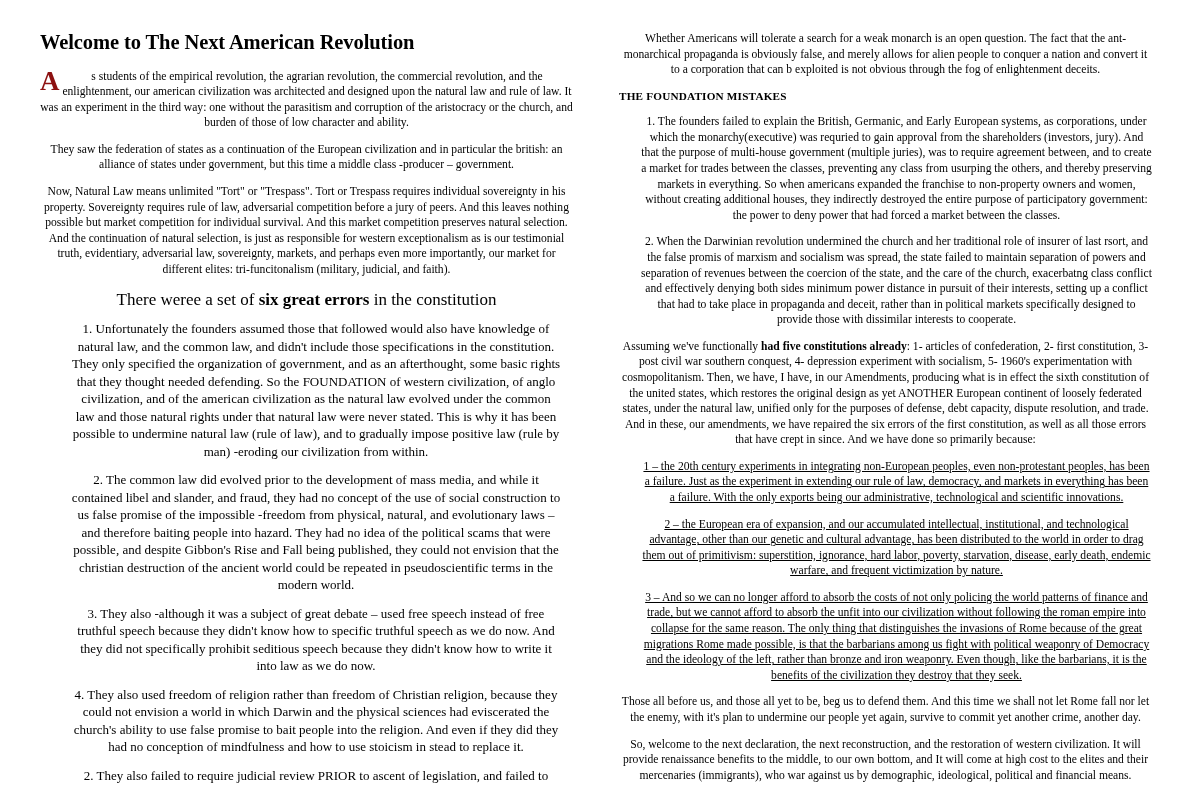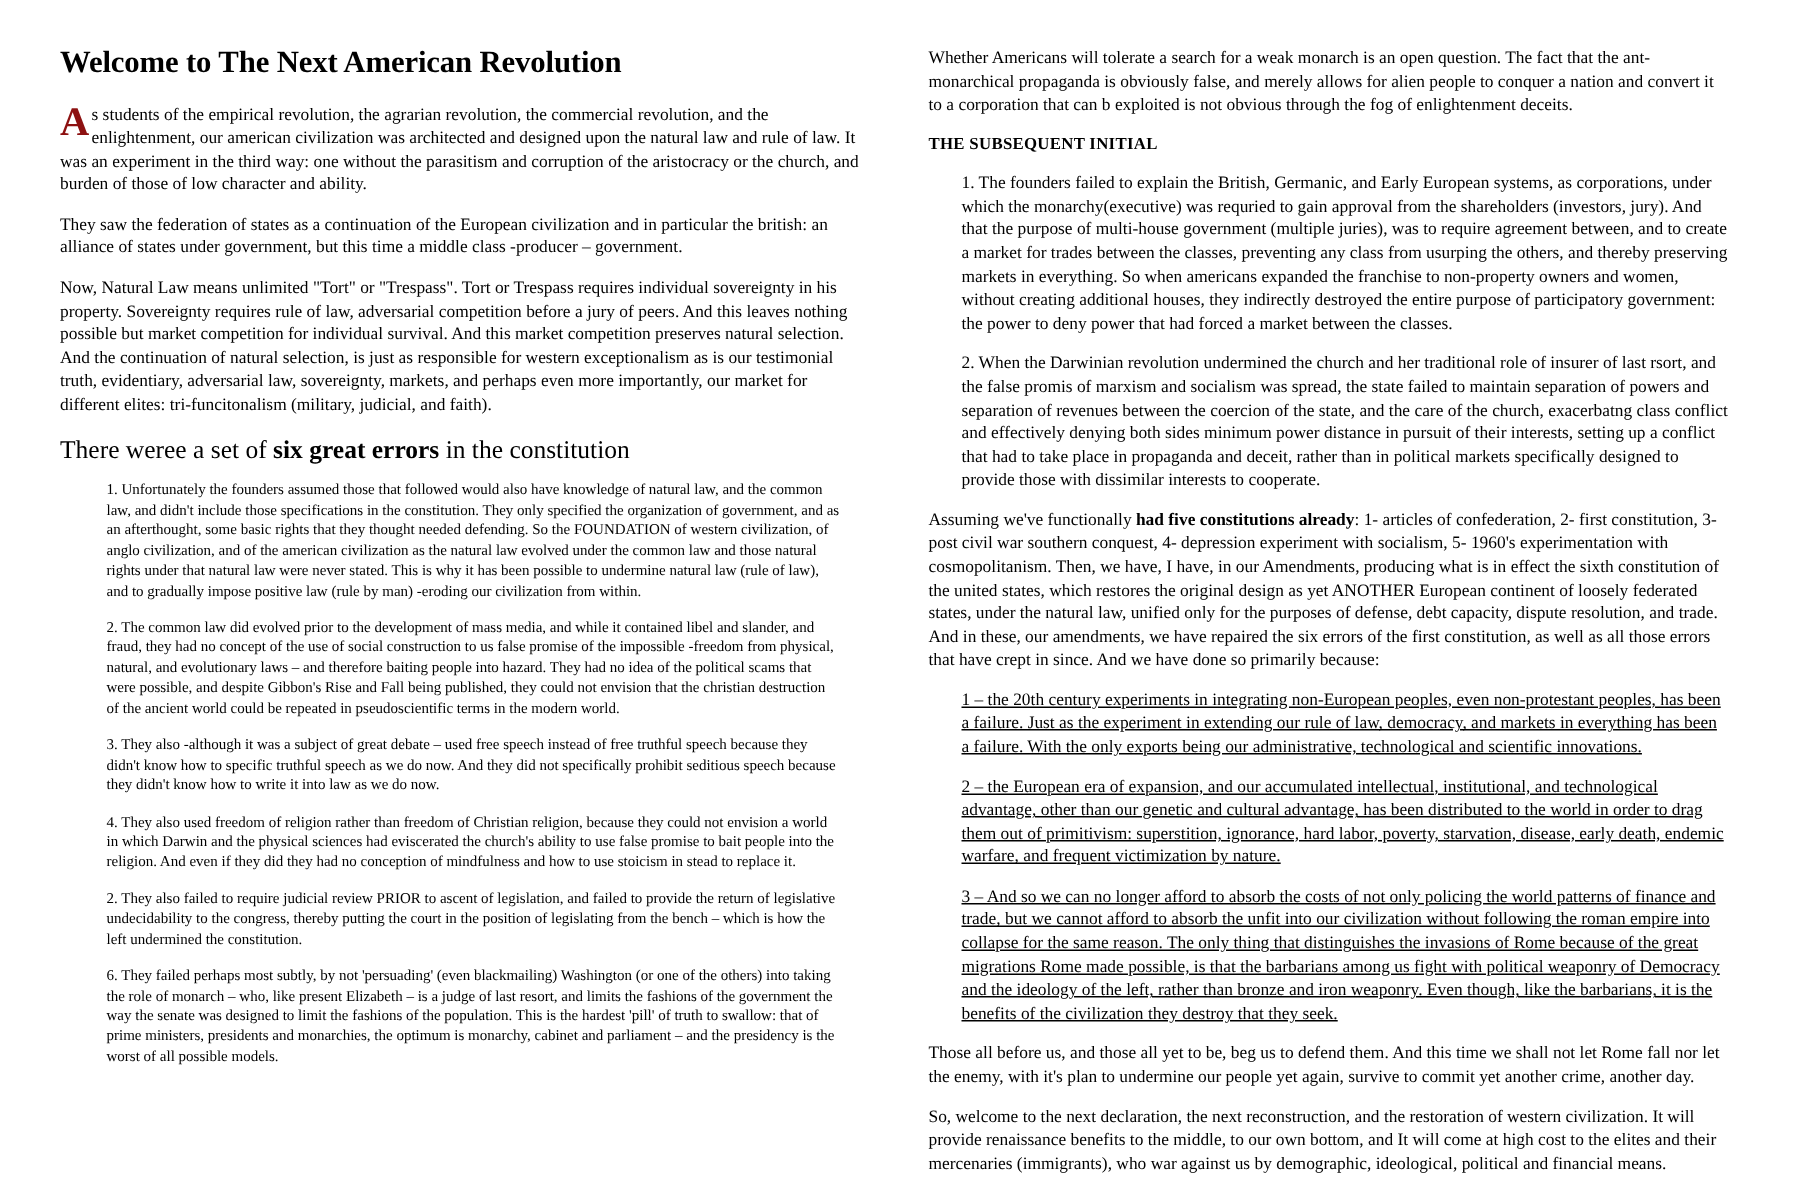--- a/index.html
+++ b/index.html
@@ -32,21 +32,21 @@
     font-weight: bold;
     font-size: 20.5px;
     line-height: 1.2;
     margin: 0 0 14px 0;
     letter-spacing: -0.1px;
   }
   p {
     margin: 0 0 11px 0;
     font-size: 11.6px;
     line-height: 1.345;
-    text-align: left;
+    text-align: center;
   }
   .dropcap-para {
     position: relative;
     min-height: 34px;
   }
   .dropcap {
     float: left;
     font-family: "Liberation Serif", serif;
     font-size: 27px;
     line-height: 0.86;
@@ -69,21 +69,21 @@
     line-height: 1.3;
   }
   .lead-line {
     font-size: 17px;
     line-height: 1.345;
     margin: 0 0 9px 0;
   }
   .numbered {
     margin: 0 12px 11px 0;
     padding-left: 31px;
-    font-size: 10px;
+    font-size: 13px;
     line-height: 1.345;
   }
   .numbered-r {
     margin: 0 0 11px 0;
     padding-left: 22px;
     font-size: 11.6px;
     line-height: 1.345;
   }
   .dash-item {
     margin: 0 0 11px 0;
@@ -119,21 +119,21 @@
     <p class="numbered">4. They also used freedom of religion rather than freedom of Christian religion, because they could not envision a world in which Darwin and the physical sciences had eviscerated the church's ability to use false promise to bait people into the religion. And even if they did they had no conception of mindfulness and how to use stoicism in stead to replace it.</p>
     <p class="numbered">2. They also failed to require judicial review PRIOR to ascent of legislation, and failed to provide the return of legislative undecidability to the congress, thereby putting the court in the position of legislating from the bench – which is how the left undermined the constitution.</p>
     <p class="numbered">6. They failed perhaps most subtly, by not 'persuading' (even blackmailing) Washington (or one of the others) into taking the role of monarch – who, like present Elizabeth – is a judge of last resort, and limits the fashions of the government the way the senate was designed to limit the fashions of the population. This is the hardest 'pill' of truth to swallow: that of prime ministers, presidents and monarchies, the optimum is monarchy, cabinet and parliament – and the presidency is the worst of all possible models.</p>
 
   </div>
 
   <div class="column col-right">
 
     <p>Whether Americans will tolerate a search for a weak monarch is an open question. The fact that the ant-monarchical propaganda is obviously false, and merely allows for alien people to conquer a nation and convert it to a corporation that can b exploited is not obvious through the fog of enlightenment deceits.</p>
 
-    <div class="section-head-caps">THE SUBSEQUENT INITIAL</div>
+    <div class="section-head-caps">THE FOUNDATION MISTAKES</div>
 
     <p class="numbered-r">1. The founders failed to explain the British, Germanic, and Early European systems, as corporations, under which the monarchy(executive) was requried to gain approval from the shareholders (investors, jury). And that the purpose of multi-house government (multiple juries), was to require agreement between, and to create a market for trades between the classes, preventing any class from usurping the others, and thereby preserving markets in everything.  So when americans expanded the franchise to non-property owners and women, without creating additional houses, they indirectly destroyed the entire purpose of participatory government: the power to deny power that had forced a market between the classes.</p>
     <p class="numbered-r">2. When the Darwinian revolution undermined the church and her traditional role of insurer of last rsort, and the false promis of marxism and socialism was spread, the state failed to maintain separation of powers and separation of revenues between the coercion of the state, and the care of the church, exacerbatng class conflict and effectively denying both sides minimum power distance in pursuit of their interests, setting up a conflict that had to take place in propaganda and deceit, rather than in political markets specifically designed to provide those with dissimilar interests to cooperate.</p>
 
     <p><span>Assuming we've functionally </span><b>had five constitutions already</b><span>: 1- articles of confederation, 2- first constitution, 3- post civil war southern conquest, 4- depression experiment with socialism, 5- 1960's experimentation with cosmopolitanism. Then, we have, I have, in our Amendments, producing what is in effect the sixth constitution of the united states, which restores the original design as yet ANOTHER European continent of loosely federated states, under the natural law, unified only for the purposes of defense, debt capacity, dispute resolution, and trade. And in these, our amendments, we have repaired the six errors of the first constitution, as well as all those errors that have crept in since. And we have done so primarily because:</span></p>
 
     <p class="dash-item">1 – the 20th century experiments in integrating non-European peoples, even non-protestant peoples, has been a failure. Just as the experiment in extending our rule of law, democracy, and markets in everything has been a failure. With the only exports being our administrative, technological and scientific innovations.</p>
     <p class="dash-item">2 – the European era of expansion, and our accumulated intellectual, institutional, and technological advantage, other than our genetic and cultural advantage, has been distributed to the world in order to drag them out of primitivism: superstition, ignorance, hard labor, poverty, starvation, disease, early death, endemic warfare, and frequent victimization by nature.</p>
     <p class="dash-item">3 – And so we can no longer afford to absorb the costs of not only policing the world patterns of finance and trade, but we cannot afford to absorb the unfit into our civilization without following the roman empire into collapse for the same reason. The only thing that distinguishes the invasions of Rome because of the great migrations Rome made possible, is that the barbarians among us fight with political weaponry of Democracy and the ideology of the left, rather than bronze and iron weaponry. Even though, like the barbarians, it is the benefits of the civilization they destroy that they seek.</p>
 

